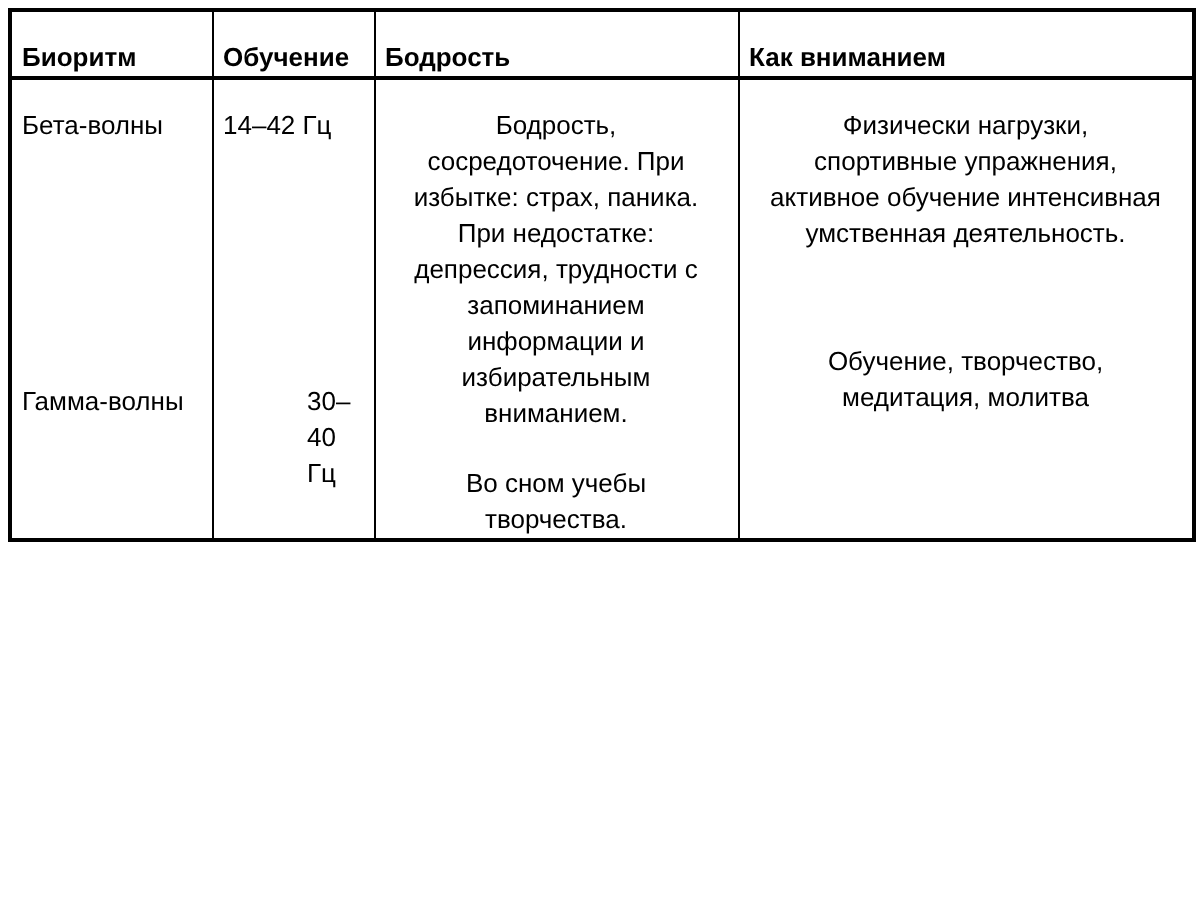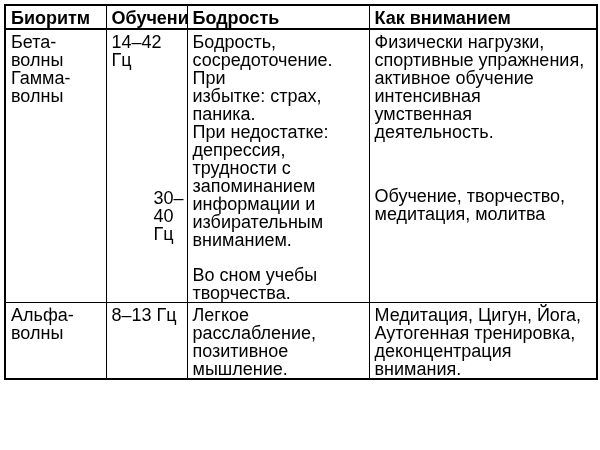--- a/index.html
+++ b/index.html
@@ -17,38 +17,39 @@
   }
   table.bio-table {
     border-collapse: collapse;
     table-layout: fixed;
     width: 592px;
     border: 2px solid #000000;
   }
   .bio-table th, .bio-table td {
     border: 1px solid #000000;
     vertical-align: top;
-    padding: 3px 5px 0 5px;
-    font-size: 18px;
+    padding: 14px 5px 0 5px;
+    font-size: 13px;
     line-height: 18px;
     text-align: left;
     overflow: hidden;
   }
   .bio-table th {
     font-weight: bold;
     border-bottom: 2px solid #000000;
   }
   .pre {
     white-space: pre-line;
+    text-align: center;
   }
   .justify {
     text-align: justify;
   }
   
-  .gamma-name   { }
+  .gamma-name   { margin-top: 120px; }
   .gamma-freq   { margin-top: 120px; margin-left: 42px; }
   .gamma-state  { margin-top: 17px; }
   .gamma-activate { margin-top: 46px; }
 </style>
 </head>
 <body>
 
 <div class="page">
   <table class="bio-table">
     <colgroup>
@@ -91,25 +92,17 @@
       <td>
         <div class="pre">Физически нагрузки,
 спортивные упражнения,
 активное обучение интенсивная
 умственная деятельность.</div>
         <div class="pre gamma-activate">Обучение, творчество,
 медитация, молитва</div>
       </td>
     </tr>
 
-    <tr style="height:64px">
-      <td>Альфа-волны</td>
-      <td>8–13 Гц</td>
-      <td class="justify">Легкое расслабление, позитивное мышление.</td>
-      <td class="pre">Медитация, Цигун, Йога,
-Аутогенная тренировка,
-деконцентрация внимания.</td>
-    </tr>
 
 
   </tbody>
     </table>
 </div>
 
 </body></html>

